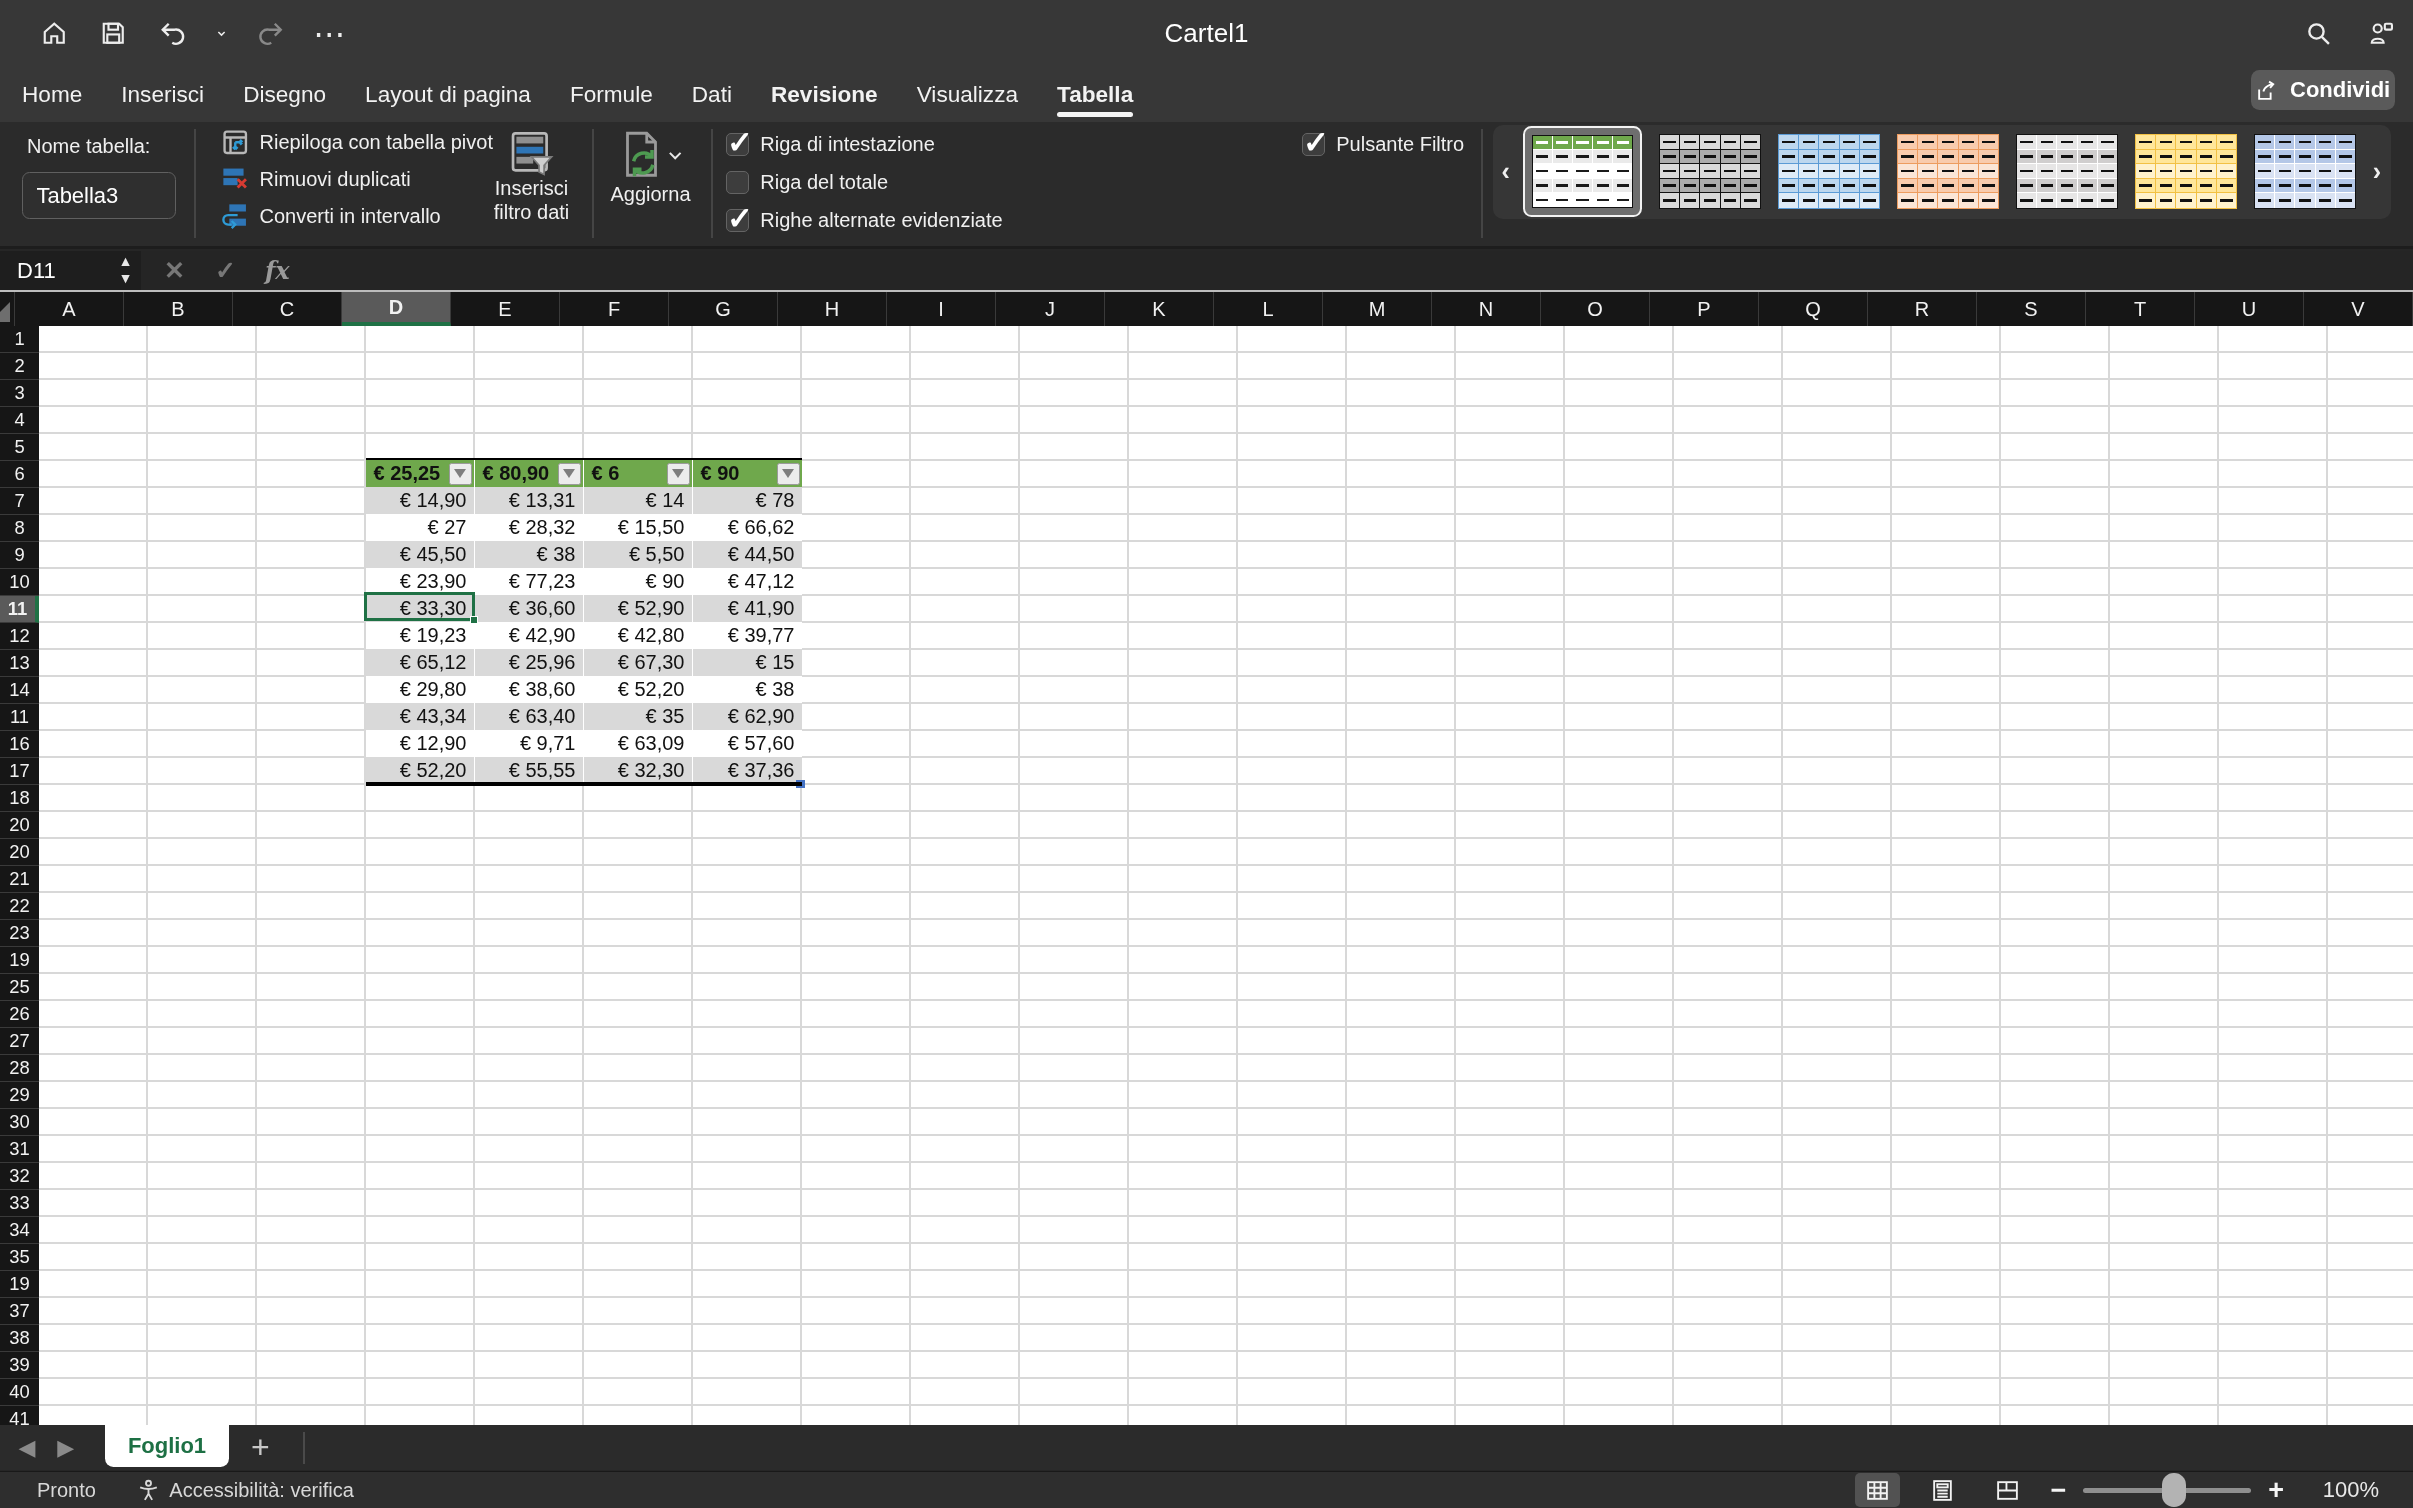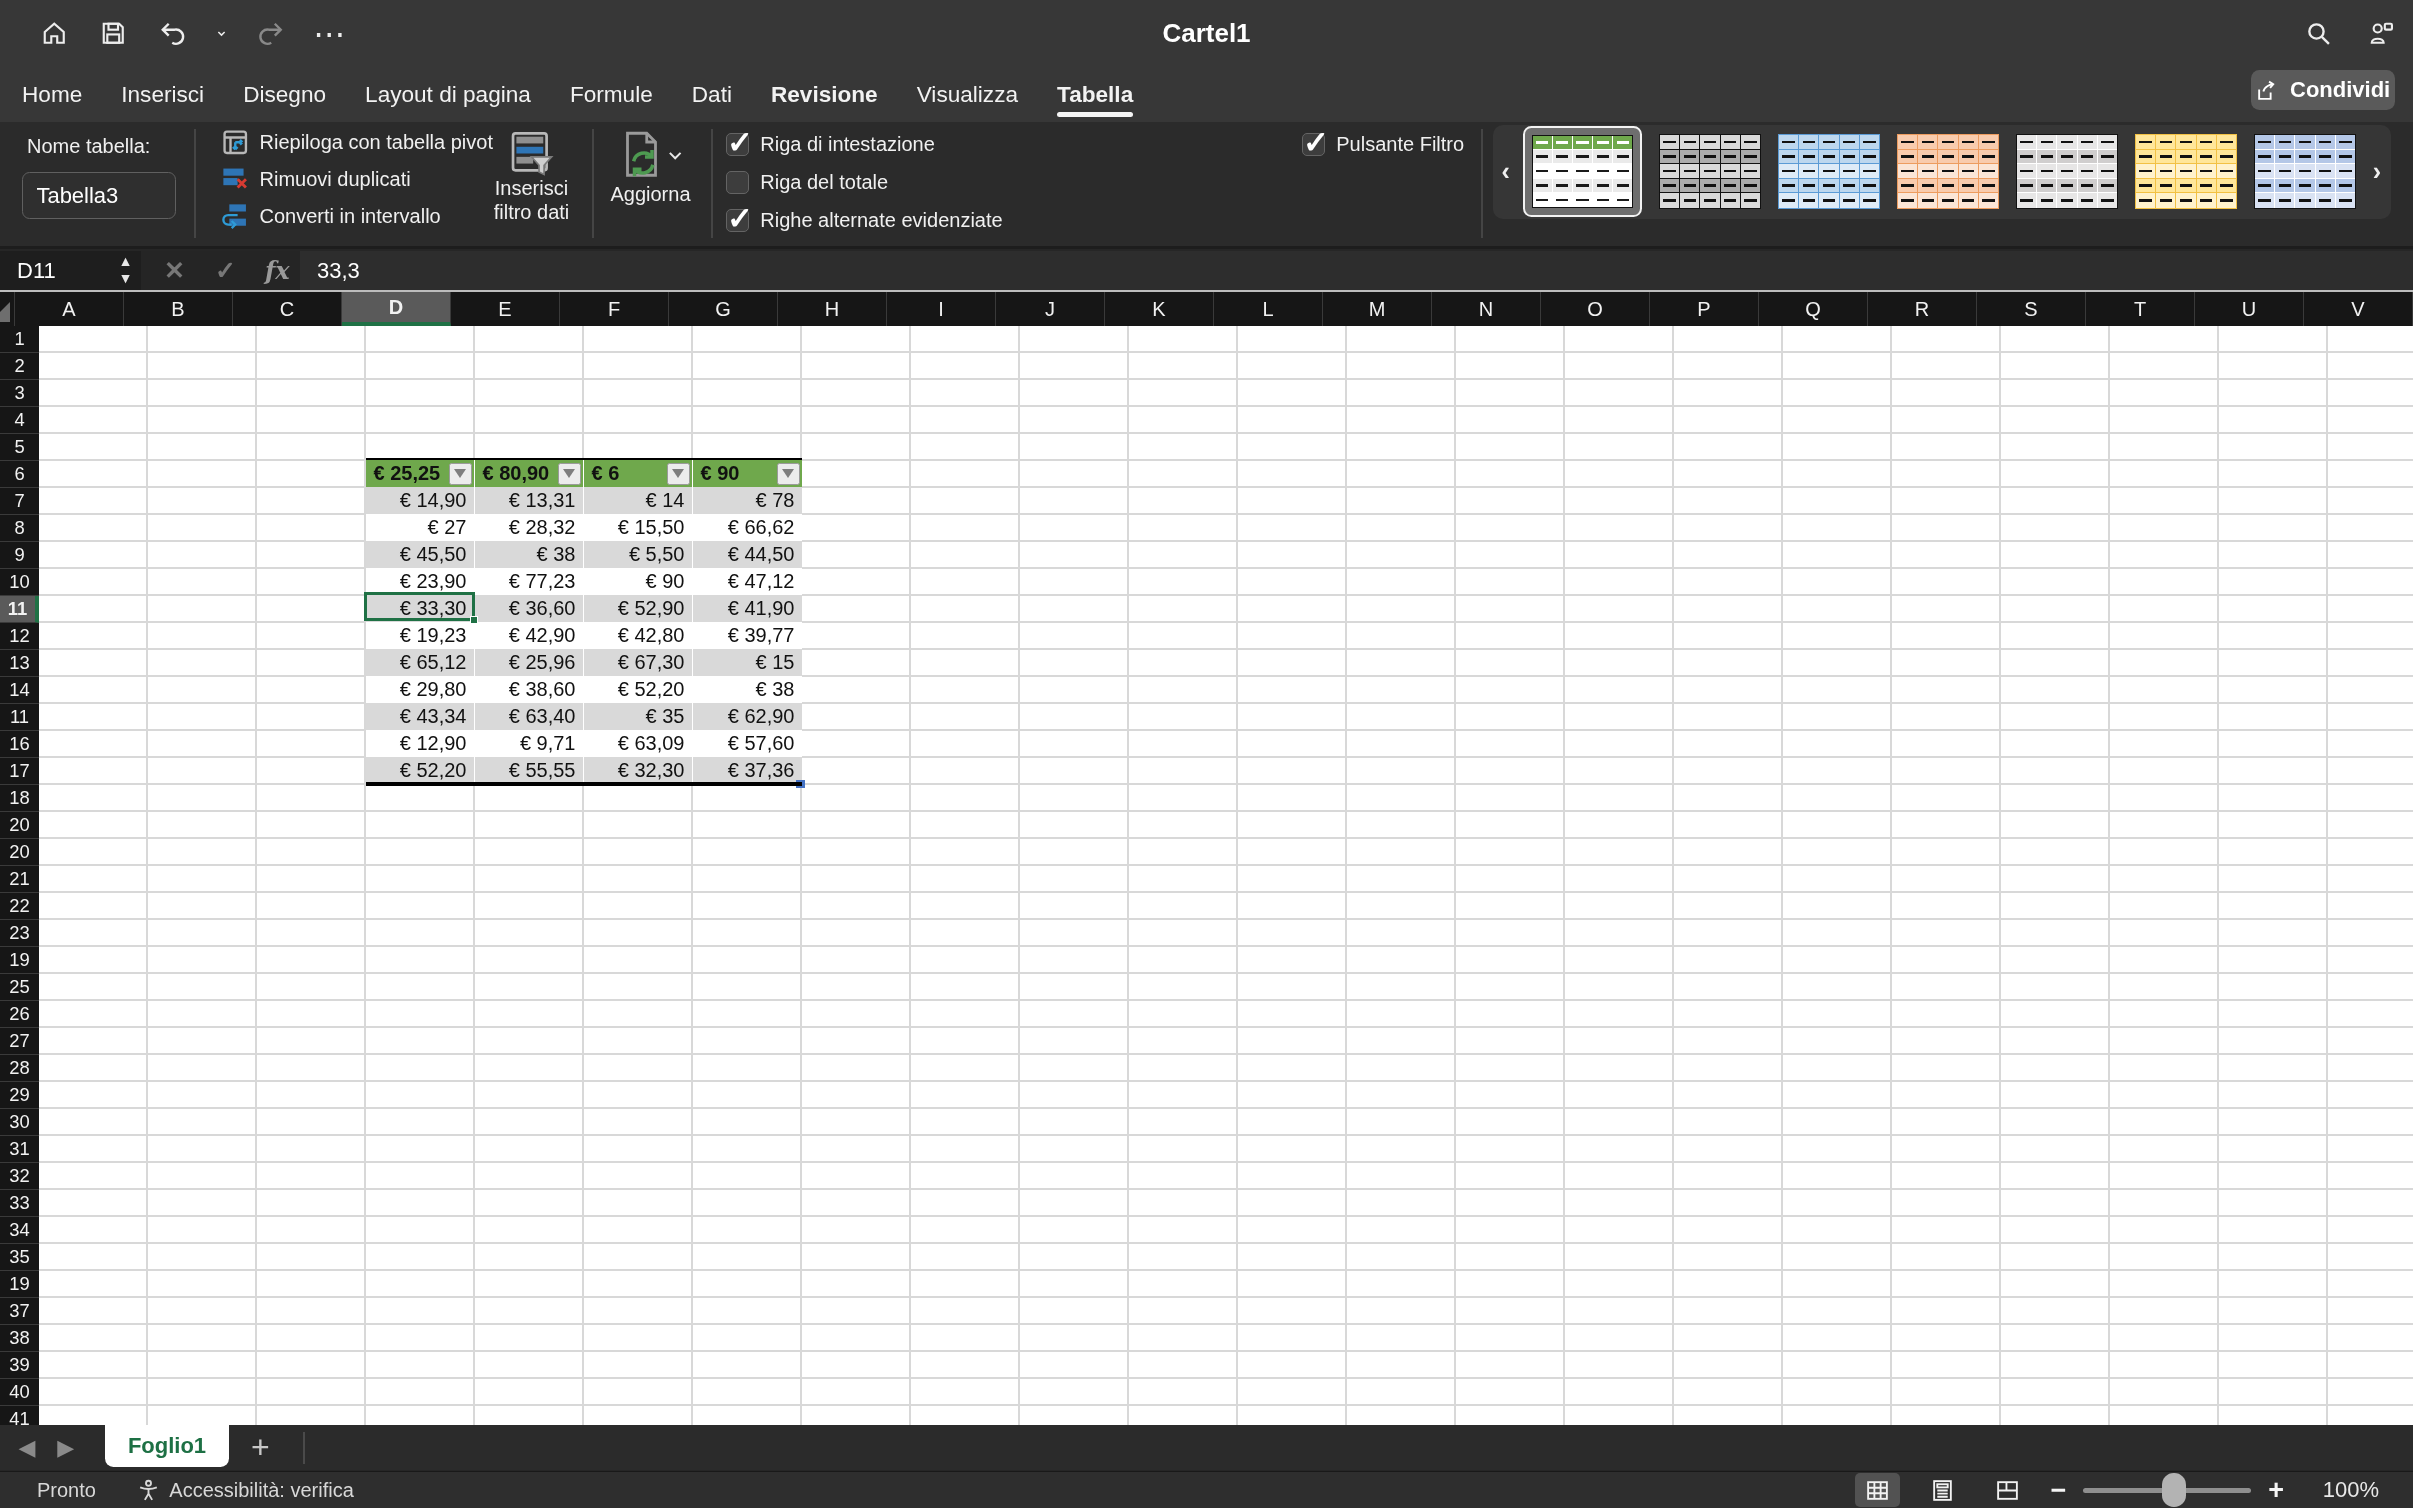--- a/index.html
+++ b/index.html
@@ -6,21 +6,21 @@
   html,body { width:2413px; height:1508px; overflow:hidden; background:#262626;
     font-family:"Liberation Sans", sans-serif; -webkit-font-smoothing:antialiased; }
 
   
   #titlebar { position:absolute; left:0; top:0; width:2413px; height:67px; background:#373737; }
   .tb-icons { position:absolute; left:37px; top:0; height:67px; display:flex; align-items:center; gap:25px; }
   .tb-ic { width:34px; height:34px; display:flex; align-items:center; justify-content:center; color:#ededed; }
   .tb-ic svg { width:28.5px; height:28.5px; }
   .tb-ic.dim { opacity:.45; }
   #doc-title { position:absolute; left:0; top:0; width:2413px; height:67px; display:flex;
-    align-items:center; justify-content:center; color:#ffffff; font-size:26px; font-weight:700; }
+    align-items:center; justify-content:center; color:#ffffff; font-size:26px; font-weight:400; }
   .tb-right { position:absolute; right:15px; top:0; height:67px; display:flex; align-items:center; gap:28.5px; }
 
   
   #tabrow { position:absolute; left:0; top:67px; width:2413px; height:55px; background:#373737;
     display:flex; align-items:center; padding-left:22px; }
   .rtab { position:relative; color:#f2f2f2; font-size:22.6px; margin-right:39px; height:55px;
     display:flex; align-items:center; cursor:default; }
   .rtab.bold { font-weight:700; }
   .rtab .underline { position:absolute; left:0; right:0; bottom:5px; height:5px; border-radius:2.5px; background:#f5f5f5; }
 
@@ -919,23 +919,20 @@
     <span class="spin">
         <span>▲</span>
         <span>▼</span>
       </span>
   </div>
   <div class="fb-ic" style="left:164px">✕</div>
   <div class="fb-ic" style="left:215px">✓</div>
   <div class="fb-ic" style="left:265px">
       <span id="fx">fx</span>
     </div>
-  <div id="formula-field">
-    <span>33,3</span>
-  </div>
 </div>
 <div id="fb-sep"></div>
 
 <div id="colheaders">
   <div id="corner">
       <div class="tri"></div>
     </div>
 <div class="colh">A</div>
     <div class="colh">B</div>
     <div class="colh">C</div>

